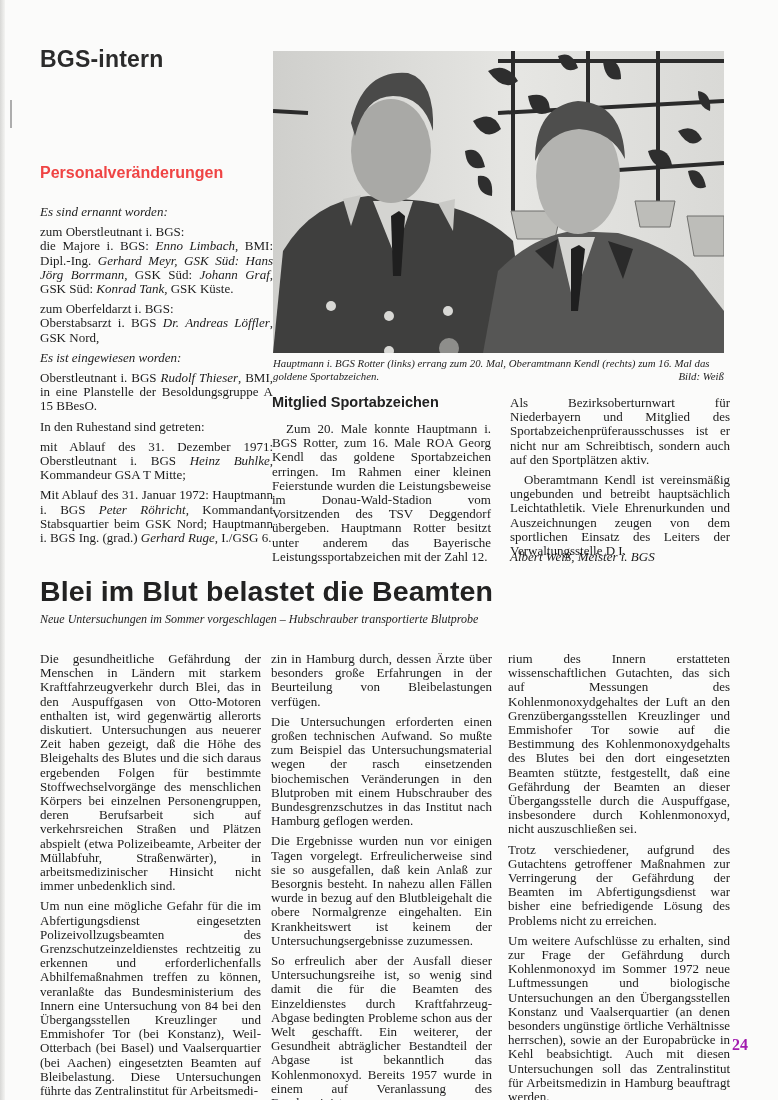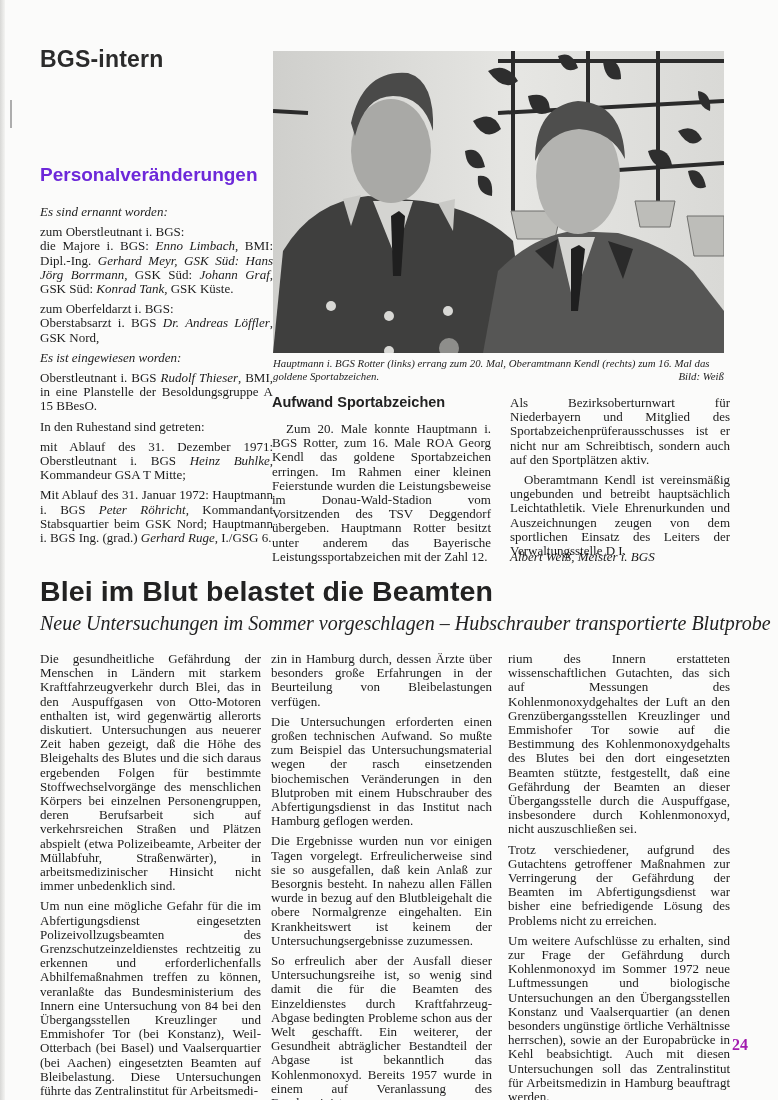--- a/index.html
+++ b/index.html
@@ -19,21 +19,21 @@
   }
 
   .section-title {
     position: absolute; left: 40px; top: 46px; margin: 0;
     font-family: "Liberation Sans", "DejaVu Sans", sans-serif;
     font-weight: 700; font-size: 23px; letter-spacing: 0.2px; color: #2b2b2b;
   }
   .personal-title {
     position: absolute; left: 40px; top: 164px; margin: 0;
     font-family: "Liberation Sans", "DejaVu Sans", sans-serif;
-    font-weight: 700; font-size: 19px; color: #6d28d9;
+    font-weight: 700; font-size: 16px; color: #ef4444;
   }
 
   .col-text {
     font-size: 13px; line-height: 14.2px; text-align: justify; hyphens: manual;
   }
   .col-text p { margin: 0 0 6px 0; }
   .col-text .it { font-style: italic; }
 
   #personal {
     position: absolute; left: 40px; top: 205px; width: 233px;
@@ -62,21 +62,21 @@
   #sport-right p.indent { text-indent: 14px; }
   #sport-right .sig { display: block; text-align: left; font-style: italic; margin-top: -14px; }
 
   .headline {
     position: absolute; left: 40px; top: 575px; margin: 0;
     font-family: "Liberation Sans", "DejaVu Sans", sans-serif;
     font-weight: 700; font-size: 28.5px; color: #222; letter-spacing: 0.1px; text-align: center;
   }
   .subhead {
     position: absolute; left: 40px; top: 612px; margin: 0;
-    font-style: italic; font-size: 20px; font-weight: normal; color: #222;
+    font-style: italic; font-size: 12px; font-weight: normal; color: #222;
   }
 
   #blei-col1 { position: absolute; left: 40px; top: 652px; width: 221px; }
   #blei-col2 { position: absolute; left: 271px; top: 652px; width: 221px; }
   #blei-col3 { position: absolute; left: 508px; top: 652px; width: 222px; }
 
   .page-number {
     position: absolute; left: 732px; top: 1036px;
     font-family: Liberation Serif, serif;
     font-weight: 700; font-size: 16px; color: #a21caf;
@@ -177,21 +177,21 @@
       <path d="M262 110 Q262 55 305 50 Q350 52 352 108 Q338 80 306 78 Q276 80 262 110z" fill="#4e4e4d"></path>
     </g>
   </svg>
 </div>
 
 <div id="caption">
   <span>Hauptmann i. BGS Rotter (links) errang zum 20. Mal, Oberamtmann Kendl (rechts) zum 16. Mal das goldene Sportabzeichen.</span>
   <span class="credit">Bild: Weiß</span>
 </div>
 
-<h2 class="sport-title">Aufwand Sportabzeichen</h2>
+<h2 class="sport-title">Mitglied Sportabzeichen</h2>
 
 <div id="sport-left" class="col-text">
   <p>Zum 20. Male konnte Hauptmann i. BGS Rotter, zum 16. Male ROA Georg Kendl das goldene Sportabzeichen erringen. Im Rahmen einer kleinen Feierstunde wurden die Leistungsbeweise im Donau-Wald-Stadion vom Vorsitzenden des TSV Deggendorf übergeben. Hauptmann Rotter besitzt unter anderem das Bayerische Leistungssportabzeichen mit der Zahl 12.</p>
 </div>
 
 <div id="sport-right" class="col-text">
   <p>Als Bezirksoberturnwart für Niederbayern und Mitglied des Sportabzeichenprüferausschusses ist er nicht nur am Schreibtisch, sondern auch auf den Sportplätzen aktiv.</p>
   <p class="indent">Oberamtmann Kendl ist vereinsmäßig ungebunden und betreibt hauptsächlich Leichtathletik. Viele Ehrenurkunden und Auszeichnungen zeugen von dem sportlichen Einsatz des Leiters der Verwaltungsstelle D I.</p>
   <span class="sig">Albert Weiß, Meister i. BGS</span>
 </div>
@@ -199,21 +199,21 @@
 <h1 class="headline">Blei im Blut belastet die Beamten</h1>
 <h2 class="subhead">Neue Untersuchungen im Sommer vorgeschlagen – Hubschrauber transportierte Blutprobe</h2>
 
 <div id="blei-col1" class="col-text">
   <p>Die gesundheitliche Gefährdung der Menschen in Ländern mit starkem Kraftfahrzeugverkehr durch Blei, das in den Auspuffgasen von Otto-Motoren enthalten ist, wird gegenwärtig allerorts diskutiert. Untersuchungen aus neuerer Zeit haben gezeigt, daß die Höhe des Bleigehalts des Blutes und die sich daraus ergebenden Folgen für bestimmte Stoffwechselvorgänge des menschlichen Körpers bei einzelnen Personengruppen, deren Berufsarbeit sich auf verkehrsreichen Straßen und Plätzen abspielt (etwa Polizeibeamte, Arbeiter der Müllabfuhr, Straßenwärter), in arbeitsmedizinischer Hinsicht nicht immer unbedenklich sind.</p>
   <p>Um nun eine mögliche Gefahr für die im Abfertigungsdienst eingesetzten Polizeivollzugsbeamten des Grenzschutzeinzeldienstes rechtzeitig zu erkennen und erforderlichenfalls Abhilfemaßnahmen treffen zu können, veranlaßte das Bundesministerium des Innern eine Untersuchung von 84 bei den Übergangsstellen Kreuzlinger und Emmishofer Tor (bei Konstanz), Weil-Otterbach (bei Basel) und Vaalserquartier (bei Aachen) eingesetzten Beamten auf Bleibelastung. Diese Untersuchungen führte das Zentralinstitut für Arbeitsmedi-</p>
 </div>
 
 <div id="blei-col2" class="col-text">
   <p>zin in Hamburg durch, dessen Ärzte über besonders große Erfahrungen in der Beurteilung von Bleibelastungen verfügen.</p>
-  <p>Die Untersuchungen erforderten einen großen technischen Aufwand. So mußte zum Beispiel das Untersuchungsmaterial wegen der rasch einsetzenden biochemischen Veränderungen in den Blutproben mit einem Hubschrauber des Abfertigungsdienst in das Institut nach Hamburg geflogen werden.</p>
+  <p>Die Untersuchungen erforderten einen großen technischen Aufwand. So mußte zum Beispiel das Untersuchungsmaterial wegen der rasch einsetzenden biochemischen Veränderungen in den Blutproben mit einem Hubschrauber des Bundesgrenzschutzes in das Institut nach Hamburg geflogen werden.</p>
   <p>Die Ergebnisse wurden nun vor einigen Tagen vorgelegt. Erfreulicherweise sind sie so ausgefallen, daß kein Anlaß zur Besorgnis besteht. In nahezu allen Fällen wurde in bezug auf den Blutbleigehalt die obere Normalgrenze eingehalten. Ein Krankheitswert ist keinem der Untersuchungsergebnisse zuzumessen.</p>
   <p>So erfreulich aber der Ausfall dieser Untersuchungsreihe ist, so wenig sind damit die für die Beamten des Einzeldienstes durch Kraftfahrzeug-Abgase bedingten Probleme schon aus der Welt geschafft. Ein weiterer, der Gesundheit abträglicher Bestandteil der Abgase ist bekanntlich das Kohlenmonoxyd. Bereits 1957 wurde in einem auf Veranlassung des Bundesministe-</p>
 </div>
 
 <div id="blei-col3" class="col-text">
   <p>rium des Innern erstatteten wissenschaftlichen Gutachten, das sich auf Messungen des Kohlenmonoxydgehaltes der Luft an den Grenzübergangsstellen Kreuzlinger und Emmishofer Tor sowie auf die Bestimmung des Kohlenmonoxydgehalts des Blutes bei den dort eingesetzten Beamten stützte, festgestellt, daß eine Gefährdung der Beamten an dieser Übergangsstelle durch die Auspuffgase, insbesondere durch Kohlenmonoxyd, nicht auszuschließen sei.</p>
   <p>Trotz verschiedener, aufgrund des Gutachtens getroffener Maßnahmen zur Verringerung der Gefährdung der Beamten im Abfertigungsdienst war bisher eine befriedigende Lösung des Problems nicht zu erreichen.</p>
   <p>Um weitere Aufschlüsse zu erhalten, sind zur Frage der Gefährdung durch Kohlenmonoxyd im Sommer 1972 neue Luftmessungen und biologische Untersuchungen an den Übergangsstellen Konstanz und Vaalserquartier (an denen besonders ungünstige örtliche Verhältnisse herrschen), sowie an der Europabrücke in Kehl beabsichtigt. Auch mit diesen Untersuchungen soll das Zentralinstitut für Arbeitsmedizin in Hamburg beauftragt werden.</p>
 </div>
 

